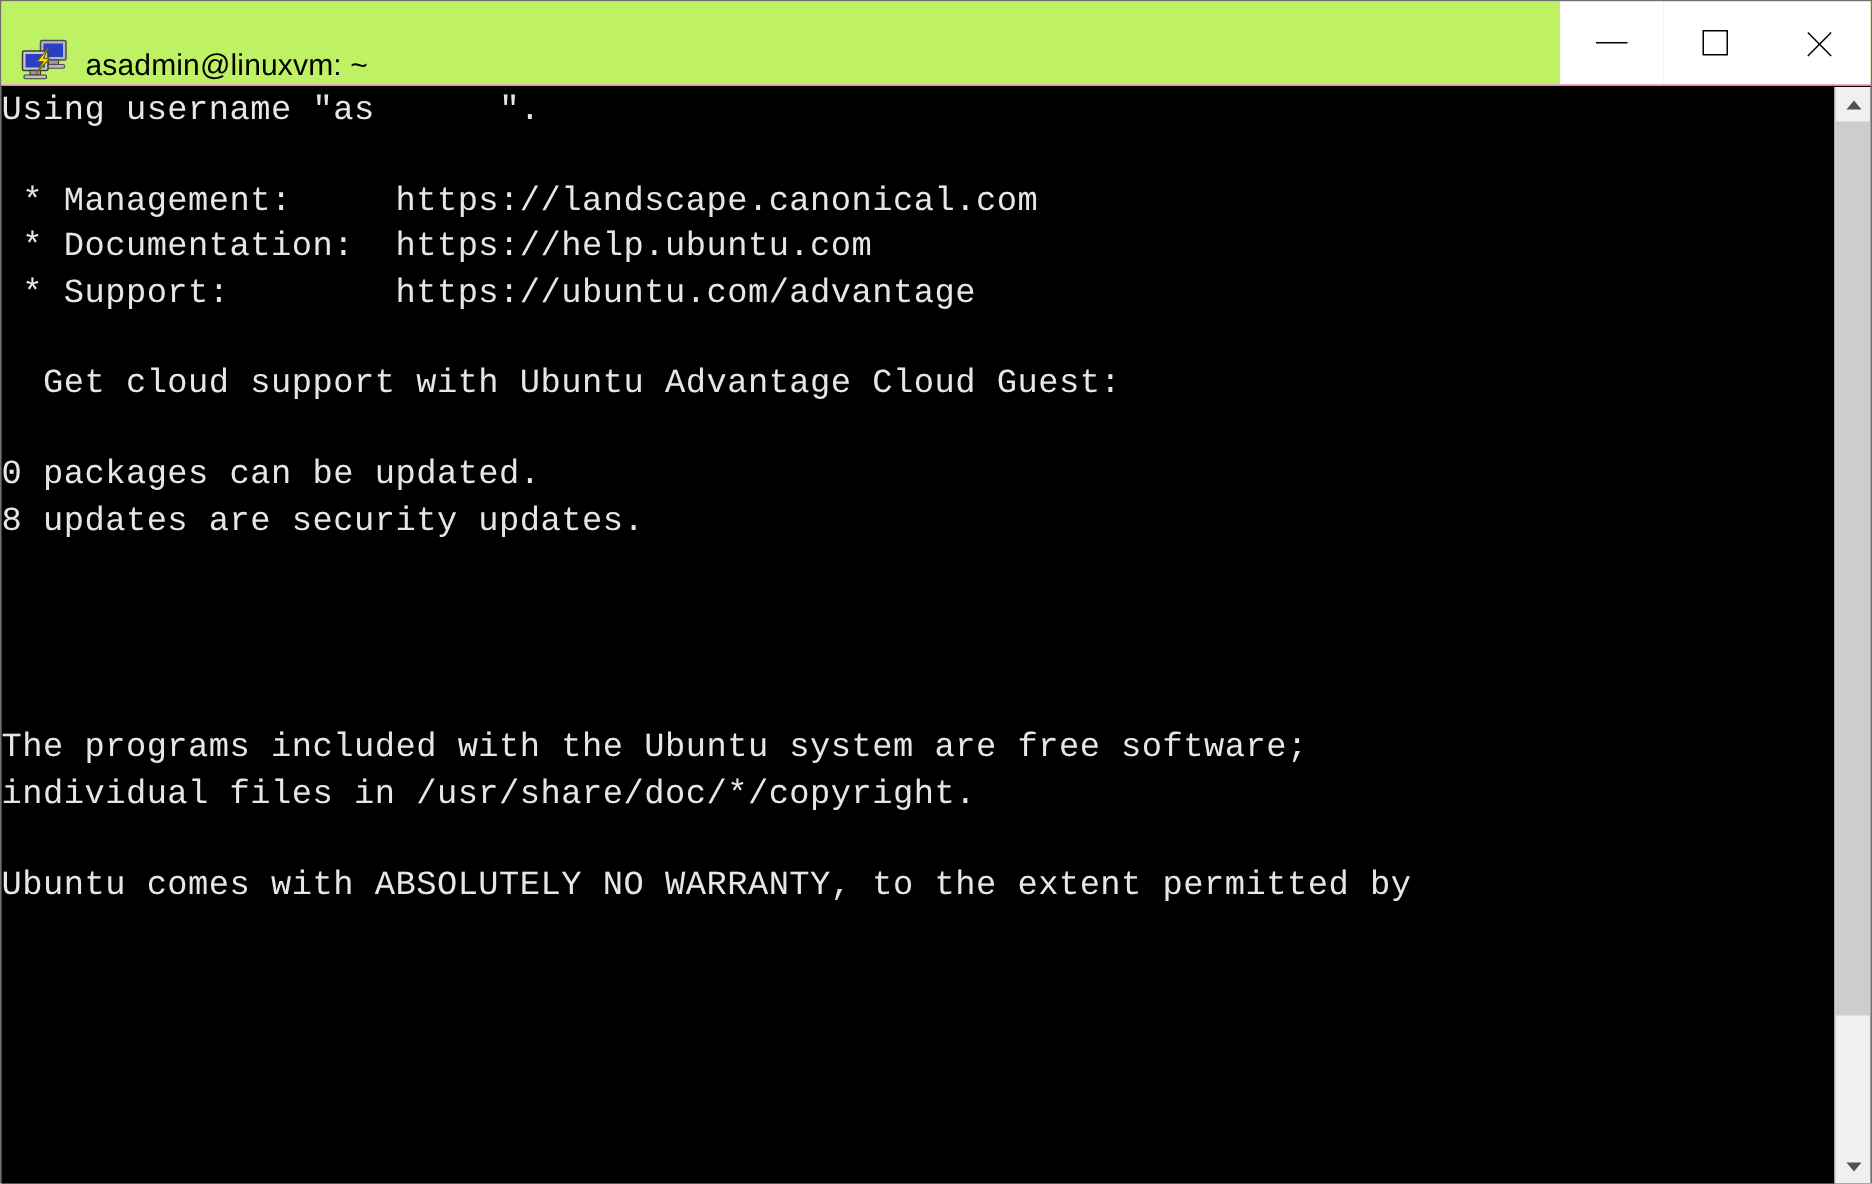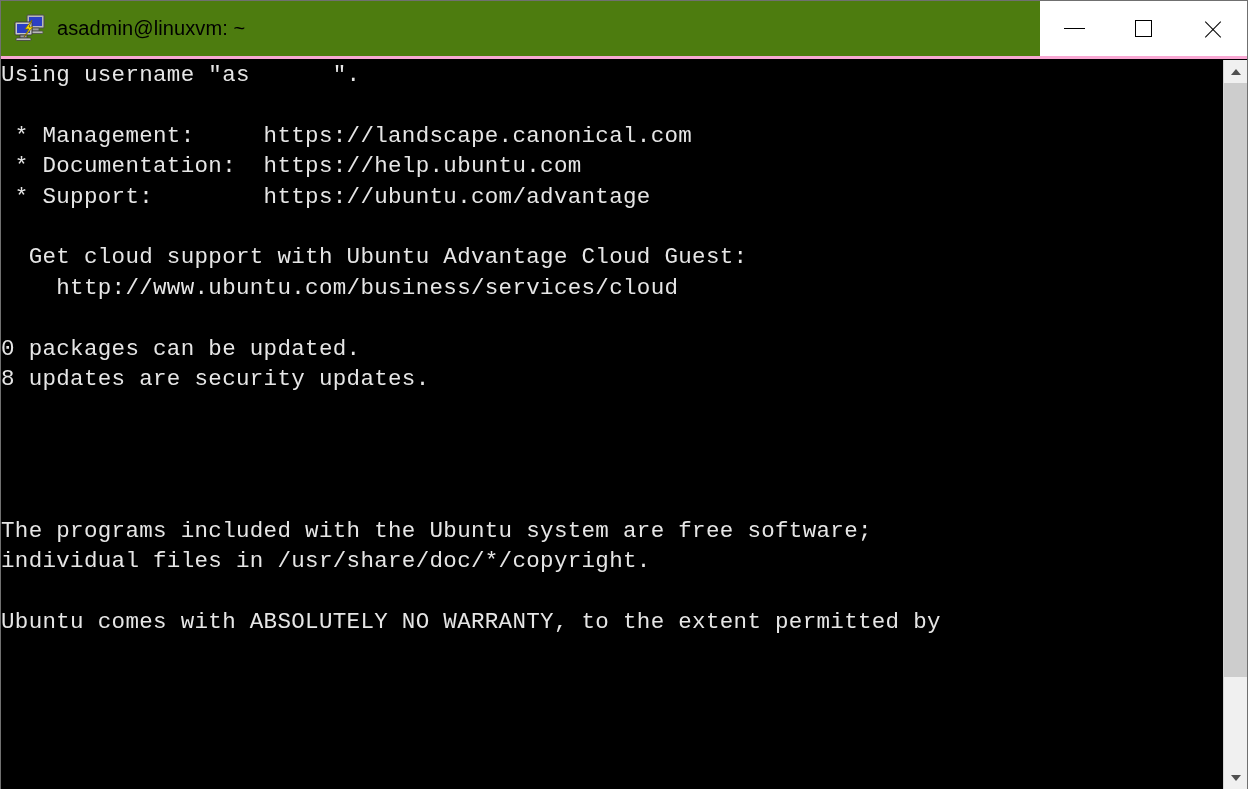--- a/index.html
+++ b/index.html
@@ -24,24 +24,24 @@
     border-bottom: none;
     display: flex;
     flex-direction: column;
   }
 
   
   .titlebar {
     position: relative;
     height: 55px;
     min-height: 55px;
-    background: #4d7c0f;
-    display: flex;
-    align-items: center;
-    border-bottom: 3px solid #f9a8d4;
+    background: #bef264;
+    display: flex;
+    align-items: flex-end;
+    border-bottom: 1px solid #f9a8d4;
   }
 
   .titlebar-icon {
     width: 34px;
     height: 30px;
     margin-left: 12px;
     margin-right: 10px;
     flex: 0 0 auto;
     position: relative;
   }
@@ -225,21 +225,20 @@
   <div class="client">
 
     <div class="terminal" id="terminal" style="color: rgb(230, 230, 230); background: rgb(0, 0, 0);">
         <div class="term-line"><span>Using username "as</span><span class="redact">      </span><span>".</span></div>
         <div class="term-line">&nbsp;</div>
         <div class="term-line"><span> * Management:     https://landscape.canonical.com</span></div>
         <div class="term-line"><span> * Documentation:  https://help.ubuntu.com</span></div>
         <div class="term-line"><span> * Support:        https://ubuntu.com/advantage</span></div>
         <div class="term-line">&nbsp;</div>
         <div class="term-line"><span>  Get cloud support with Ubuntu Advantage Cloud Guest:</span></div>
-        <div class="term-line"><span>    http://www.ubuntu.com/business/services/cloud</span></div>
         <div class="term-line">&nbsp;</div>
         <div class="term-line"><span>0 packages can be updated.</span></div>
         <div class="term-line"><span>8 updates are security updates.</span></div>
         <div class="term-line">&nbsp;</div>
         <div class="term-line">&nbsp;</div>
         <div class="term-line">&nbsp;</div>
         <div class="term-line">&nbsp;</div>
         <div class="term-line"><span>The programs included with the Ubuntu system are free software;</span></div>
         <div class="term-line"><span>individual files in /usr/share/doc/*/copyright.</span></div>
         <div class="term-line">&nbsp;</div>

